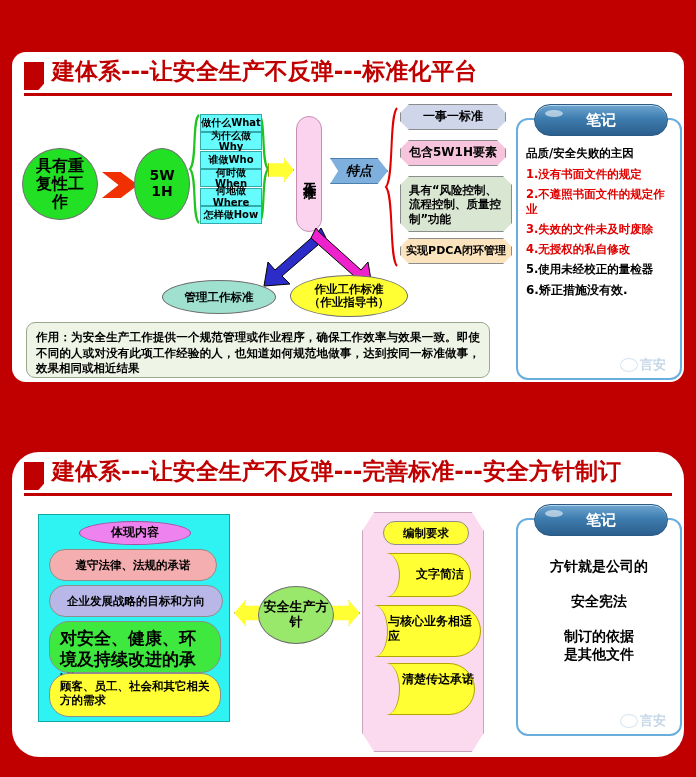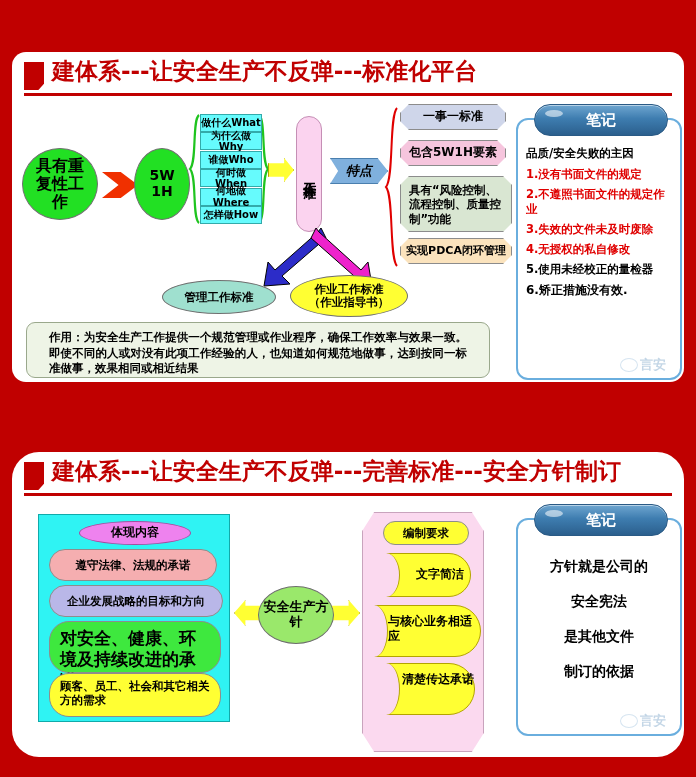--- a/index.html
+++ b/index.html
@@ -88,21 +88,21 @@
   }
   .notepill:before{
     content:"";position:absolute;left:10px;top:5px;width:18px;height:7px;
     border-radius:50%;background:rgba(255,255,255,.55);
   }
   .note-line{font-weight:bold;color:#000;}
   .note-red{color:#e00000;}
 
   .funcbox{
     background:#eef4e6;border:1px solid #9aa88c;border-radius:9px;
-    padding:7px 22px;box-sizing:border-box;
+    padding:7px 9px;box-sizing:border-box;
     font-weight:bold;font-size:11.5px;line-height:1.35;color:#000;
     text-align:justify;
   }
 
   .wm{
     position:absolute;right:14px;bottom:4px;
     font-size:13px;color:#b9cfe2;font-weight:bold;opacity:.85;
     display:flex;align-items:center;gap:2px;
   }
   .wm-bubble{
@@ -260,22 +260,22 @@
         <div class="flowshape" style="position:absolute;left:2px;top:92px;width:114px;height:50px;font-size:12px;font-weight:bold;">
           <span style="position:absolute;left:22px;top:8px;line-height:1.25;">与核心业务相适应</span>
         </div>
       </div>
 
       <div class="ab notecard" style="left:504px;top:18px;width:166px;height:218px;">
         <div style="height:28px;"></div>
         <div style="padding:10px 10px 0 10px;text-align:center;">
           <div class="note-line" style="font-size:14px;margin-bottom:17px;">方针就是公司的</div>
           <div class="note-line" style="font-size:14px;margin-bottom:17px;">安全宪法</div>
+          <div class="note-line" style="font-size:14px;">制订的依据</div>
           <div class="note-line" style="font-size:14px;margin-bottom:17px;">是其他文件</div>
-          <div class="note-line" style="font-size:14px;">制订的依据</div>
         </div>
         <div class="wm">
           <span class="wm-bubble"></span>
           <span>言安</span>
         </div>
       </div>
       <div class="notepill" style="left:522px;top:4px;width:132px;height:30px;font-size:15px;">笔记</div>
 
     </div>
   </div>

